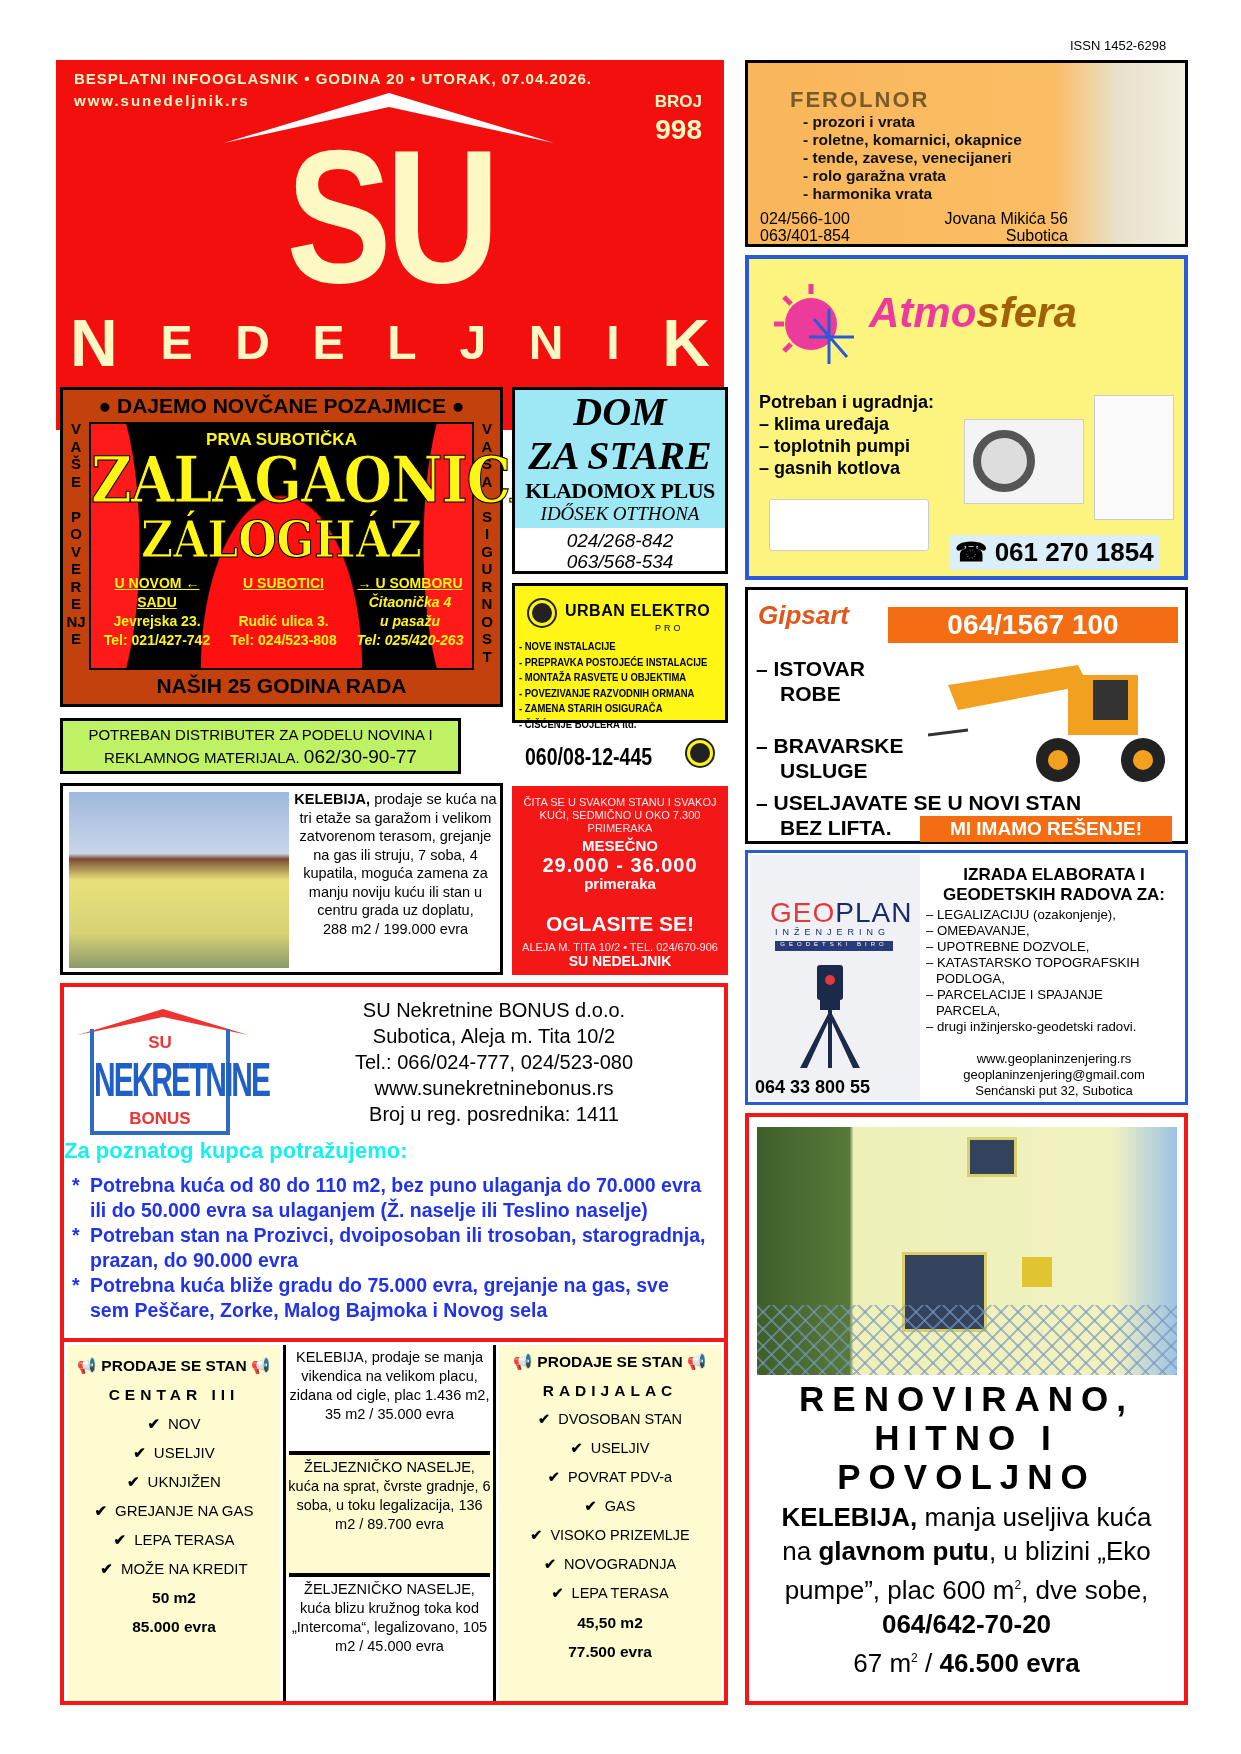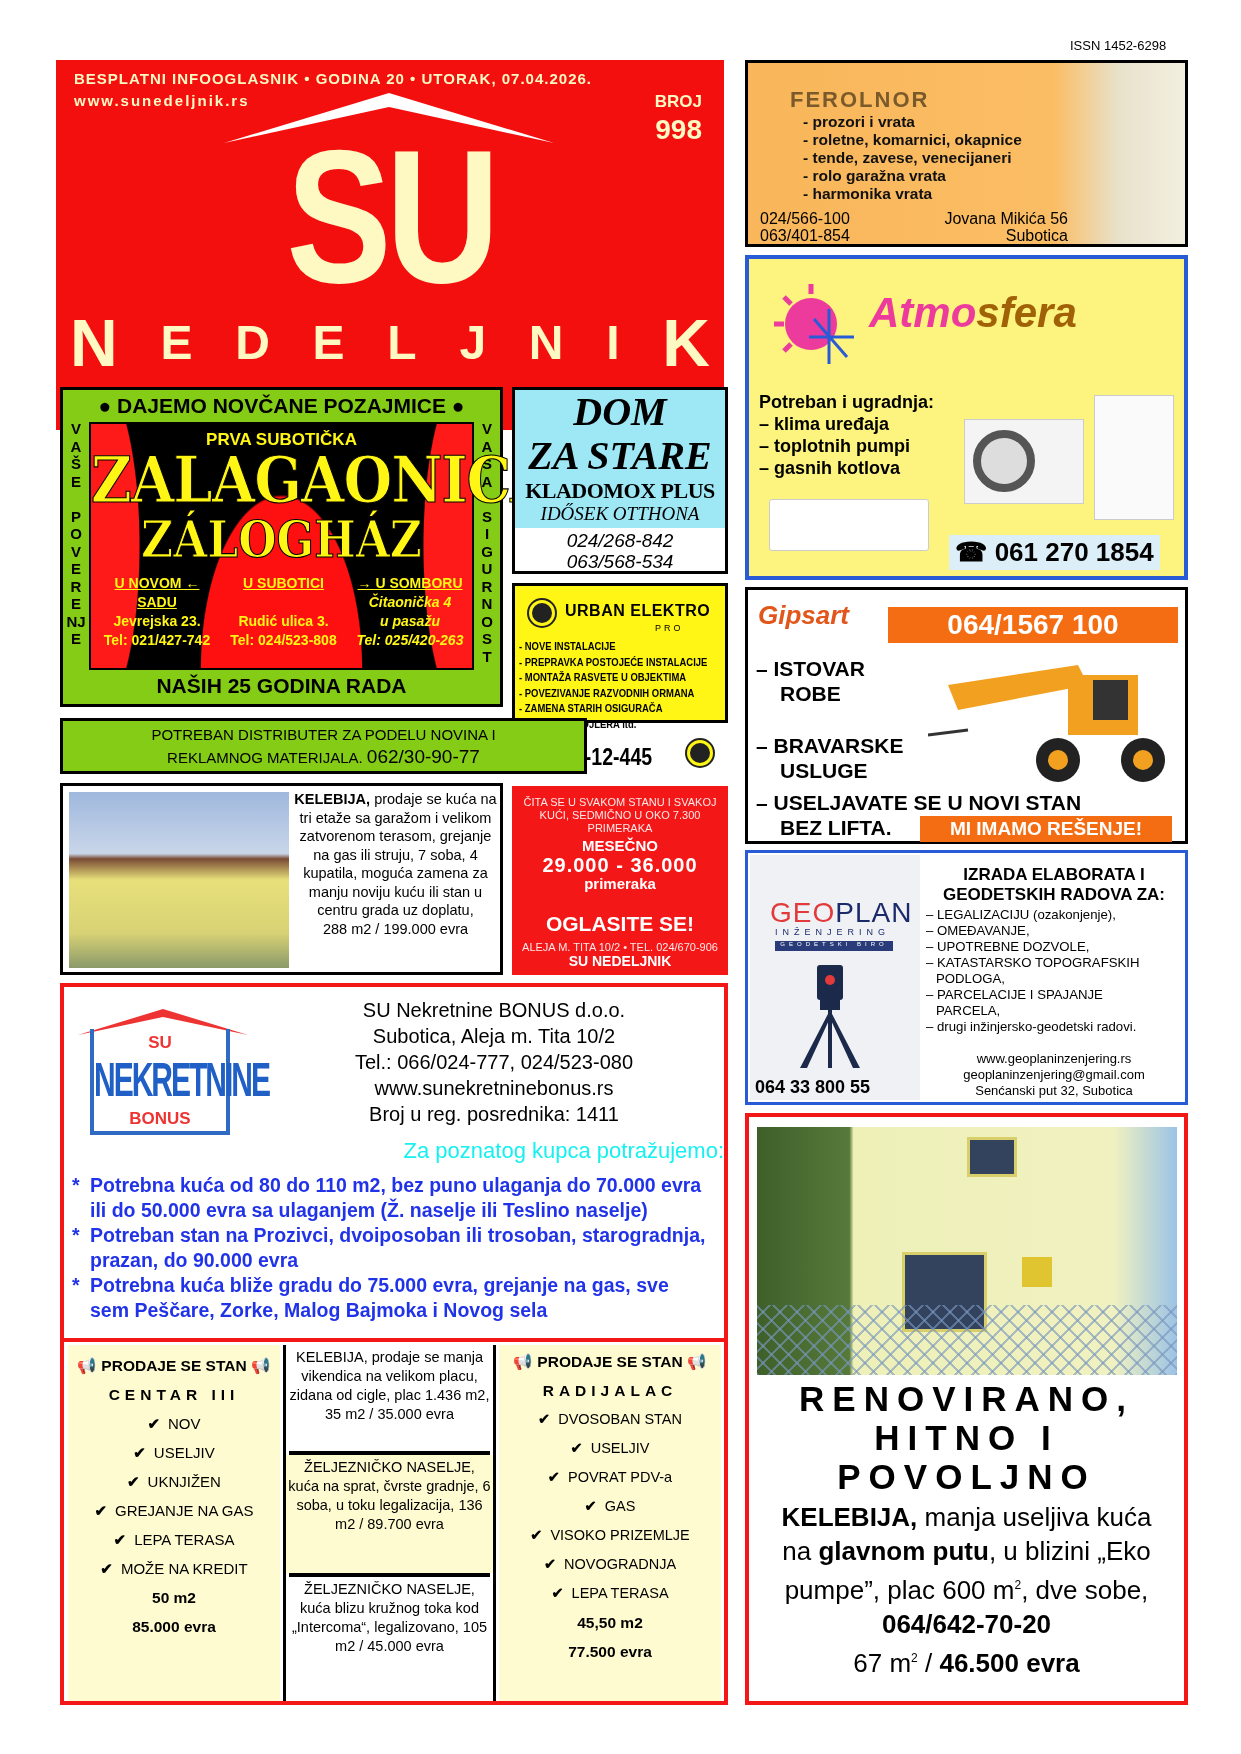--- a/index.html
+++ b/index.html
@@ -44,21 +44,21 @@
 .geo .left{position:absolute;left:2px;top:2px;width:170px;height:245px;background:#f0f1f5}
 .geo .gl{position:absolute;left:20px;top:42px;font-size:28px;color:#e23a3a;letter-spacing:1px}
 .geo .gl b{color:#1b2a6b;font-weight:normal}
 .geo .gsub{position:absolute;left:25px;top:72px;font-size:9px;color:#1b2a6b;letter-spacing:5px}
 .geo .gbar{position:absolute;left:25px;top:86px;width:118px;height:10px;background:#2a3b7a;color:#fff;font-size:6px;letter-spacing:4px;text-align:center}
 .geo .num{position:absolute;left:5px;top:222px;font-size:18px;font-weight:bold}
 .geo .h{position:absolute;left:175px;top:12px;width:262px;text-align:center;font-size:17px;font-weight:bold;line-height:20px}
 .geo ul{position:absolute;left:178px;top:54px;list-style:none;font-size:13.2px;line-height:16px}
 .geo .c{position:absolute;left:175px;top:198px;width:262px;text-align:center;font-size:13px;line-height:16px}
 
-.zal{left:60px;top:387px;width:443px;height:320px;border:3px solid #000;background:#84cc16}
+.zal{left:60px;top:387px;width:443px;height:320px;border:3px solid #000;background:#c2410c}
 .zal .head{position:absolute;left:8px;top:4px;right:8px;font-size:21px;font-weight:bold;text-align:center;white-space:nowrap}
 .zal .side{position:absolute;top:30px;width:20px;font-size:15px;font-weight:bold;text-align:center;line-height:17.5px}
 .zal .inner{position:absolute;left:26px;top:32px;width:385px;height:248px;background:radial-gradient(ellipse 30% 100% at 50% 100%,#ff1010 70%,transparent 71%),#000;border:2px solid #000}
 .zal .inner .sides{position:absolute;inset:0;background:radial-gradient(ellipse 14% 80% at 0% 50%,#ff1a1a 90%,transparent 92%),radial-gradient(ellipse 14% 80% at 100% 50%,#ff1a1a 90%,transparent 92%)}
 .zal .prva{position:absolute;left:0;right:0;top:6px;text-align:center;color:#fff615;font-size:17px;font-weight:bold}
 .zal .big{position:absolute;left:0;right:0;top:22px;text-align:center;color:#fff615;font-size:56px;font-family:"DejaVu Serif",serif;font-weight:bold;letter-spacing:-1px;transform:scaleY(1.15);-webkit-text-stroke:1px #000}
 .zal .big2{position:absolute;left:0;right:0;top:90px;text-align:center;color:#fff615;font-size:44px;font-family:"DejaVu Serif",serif;font-weight:bold;transform:scaleY(1.15);-webkit-text-stroke:1px #000}
 .zal .loc{position:absolute;top:150px;color:#fff615;font-size:14px;font-weight:bold;line-height:19px;text-align:center}
 .zal .loc u{display:block}
 .zal .foot{position:absolute;left:0;right:0;top:284px;text-align:center;font-size:21px;font-weight:bold}
@@ -70,21 +70,21 @@
 .dom .i{position:absolute;left:0;right:0;top:113px;text-align:center;font-family:"Liberation Serif",serif;font-style:italic;font-size:19px}
 .dom .p{position:absolute;left:0;right:0;top:140px;text-align:center;font-style:italic;font-size:19px;line-height:21px}
 
 .urb{left:512px;top:583px;width:216px;height:140px;border:3px solid #000;background:#fff615}
 .urb .t{position:absolute;left:50px;top:16px;font-size:16px;font-weight:bold;letter-spacing:.5px}
 .urb .pro{position:absolute;left:140px;top:37px;font-size:9px;letter-spacing:3px}
 .urb ul{position:absolute;left:4px;top:53px;list-style:none;font-size:11px;font-weight:bold;line-height:15.5px;transform:scaleX(.86);transform-origin:left;white-space:nowrap}
 .urb .ph{position:absolute;left:10px;top:158px;font-size:23px;font-weight:bold;transform:scaleX(.85);transform-origin:left}
 .urb .bulb{position:absolute;width:26px;height:26px;border-radius:50%;background:#222;border:3px solid #fff615;box-shadow:0 0 0 2px #222}
 
-.dist{left:60px;top:718px;width:527px;height:56px;border:3px solid #000;background:#84cc16;text-align:center;font-size:15px;line-height:22px;padding-top:3px}
+.dist{left:60px;top:718px;width:401px;height:56px;border:3px solid #000;background:#bef264;text-align:center;font-size:15px;line-height:22px;padding-top:3px}
 .dist .ph{font-size:19px}
 
 .k1{left:60px;top:783px;width:443px;height:192px;border:3px solid #000;background:#fff}
 .k1 .img{position:absolute;left:6px;top:6px;width:220px;height:176px;background:linear-gradient(180deg,#9fb8dd 0%,#c9d6e9 35%,#7a4b35 38%,#e7e07a 50%,#d9d275 80%,#8b9a6a 100%)}
 .k1 .txt{position:absolute;left:230px;top:4px;width:205px;text-align:center;font-size:14.5px;line-height:18.5px}
 
 .ogl{left:512px;top:786px;width:216px;height:189px;background:#f41717;color:#fff;text-align:center}
 .ogl .a{font-size:11px;line-height:13px;padding-top:10px;opacity:.9}
 .ogl .m{font-size:15px;font-weight:bold;margin-top:2px}
 .ogl .n{font-size:20px;font-weight:bold;letter-spacing:1px;line-height:22px}
@@ -94,21 +94,21 @@
 .ogl .su{font-size:14px;font-weight:bold;}
 
 .bon{left:60px;top:983px;width:668px;height:722px;border:4px solid #f41717;background:#fff}
 .bon .logo{position:absolute;left:14px;top:20px;width:170px;height:130px}
 .bon .roof{position:absolute;left:0;top:0}
 .bon .box{position:absolute;left:12px;top:22px;width:140px;height:106px;border:4px solid #2e6cc4;border-top:none;text-align:center}
 .bon .box .su{color:#e33;font-weight:bold;font-size:17px;margin-top:4px}
 .bon .box .nk{color:#1f5fc6;font-size:30px;font-weight:bold;letter-spacing:-2px;transform:scaleY(1.6);line-height:38px;margin-top:8px}
 .bon .box .bn{color:#e33;font-weight:bold;font-size:17px;margin-top:10px}
 .bon .info{position:absolute;left:210px;top:10px;width:440px;text-align:center;font-size:20px;line-height:26px}
-.bon .za{position:absolute;left:0;right:0;top:151px;text-align:right;color:#16f0f0;font-size:22px;font-weight:normal}
+.bon .za{position:absolute;left:0;right:0;top:151px;text-align:left;color:#16f0f0;font-size:22px;font-weight:bold}
 .bon ul{position:absolute;left:8px;top:186px;width:640px;list-style:none;color:#2133e8;font-size:19.5px;font-weight:bold;line-height:25px}
 .bon ul li{padding-left:18px;text-indent:-18px}
 .bon ul li span.s{color:#2133e8;display:inline-block;width:18px;text-indent:0}
 .bon .sep{position:absolute;left:0;right:0;top:351px;height:4px;background:#f41717}
 .bon .c1{position:absolute;left:4px;top:358px;width:212px;height:356px;background:#fffbd0;text-align:center;font-size:15px;line-height:29px}
 .bon .c1 .h,.bon .c3 .h{font-weight:bold;font-size:15.5px}
 .bon .c2{position:absolute;left:219px;top:358px;width:213px;height:356px;border-left:3px solid #000;border-right:3px solid #000}
 .bon .c2 .cell{text-align:center;font-size:14.5px;line-height:19px;padding:3px 2px}
 .bon .c2 .cell.y{background:#fffbd0}
 .bon .c2 .div{height:4px;background:#000;margin:0 3px}

